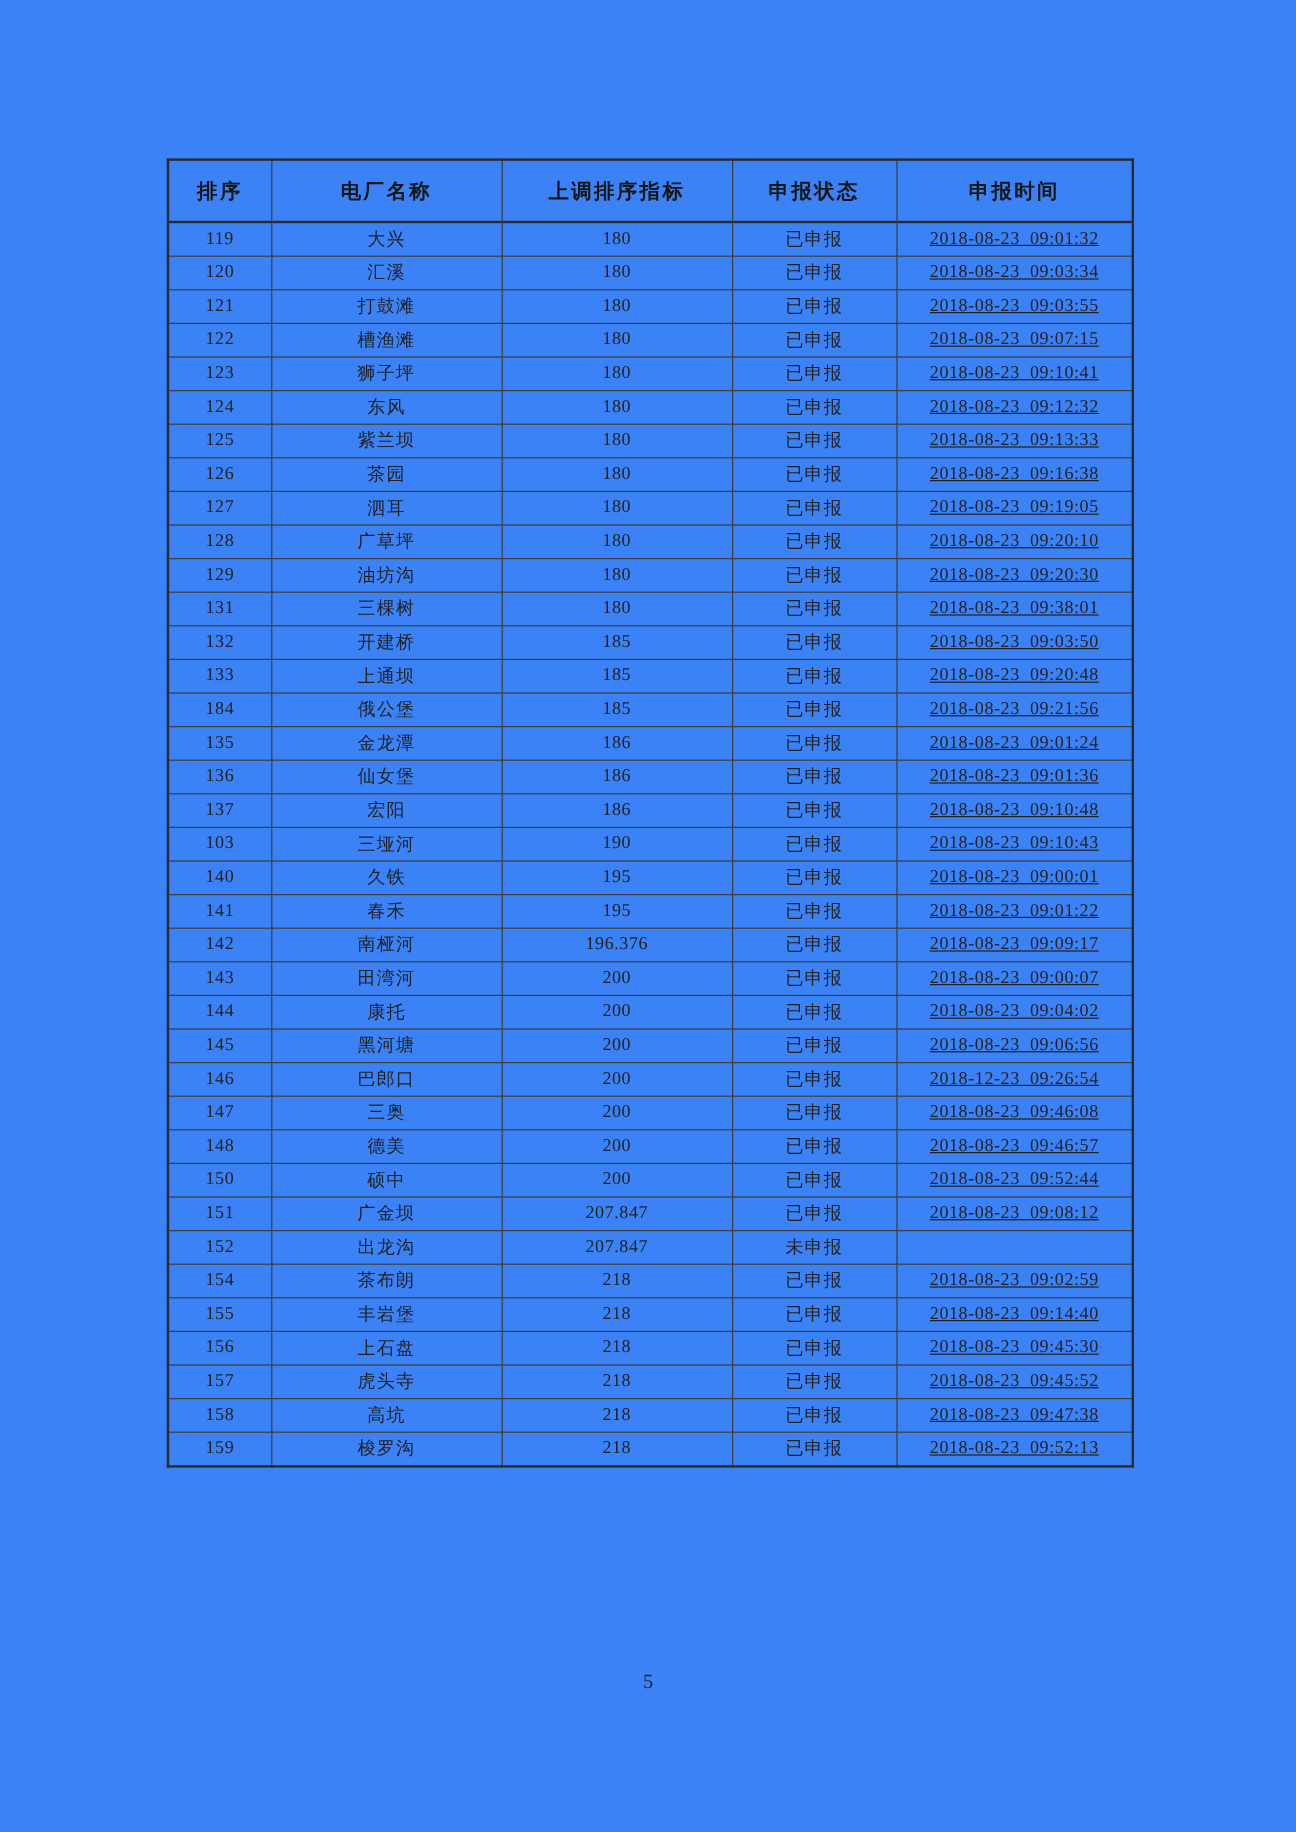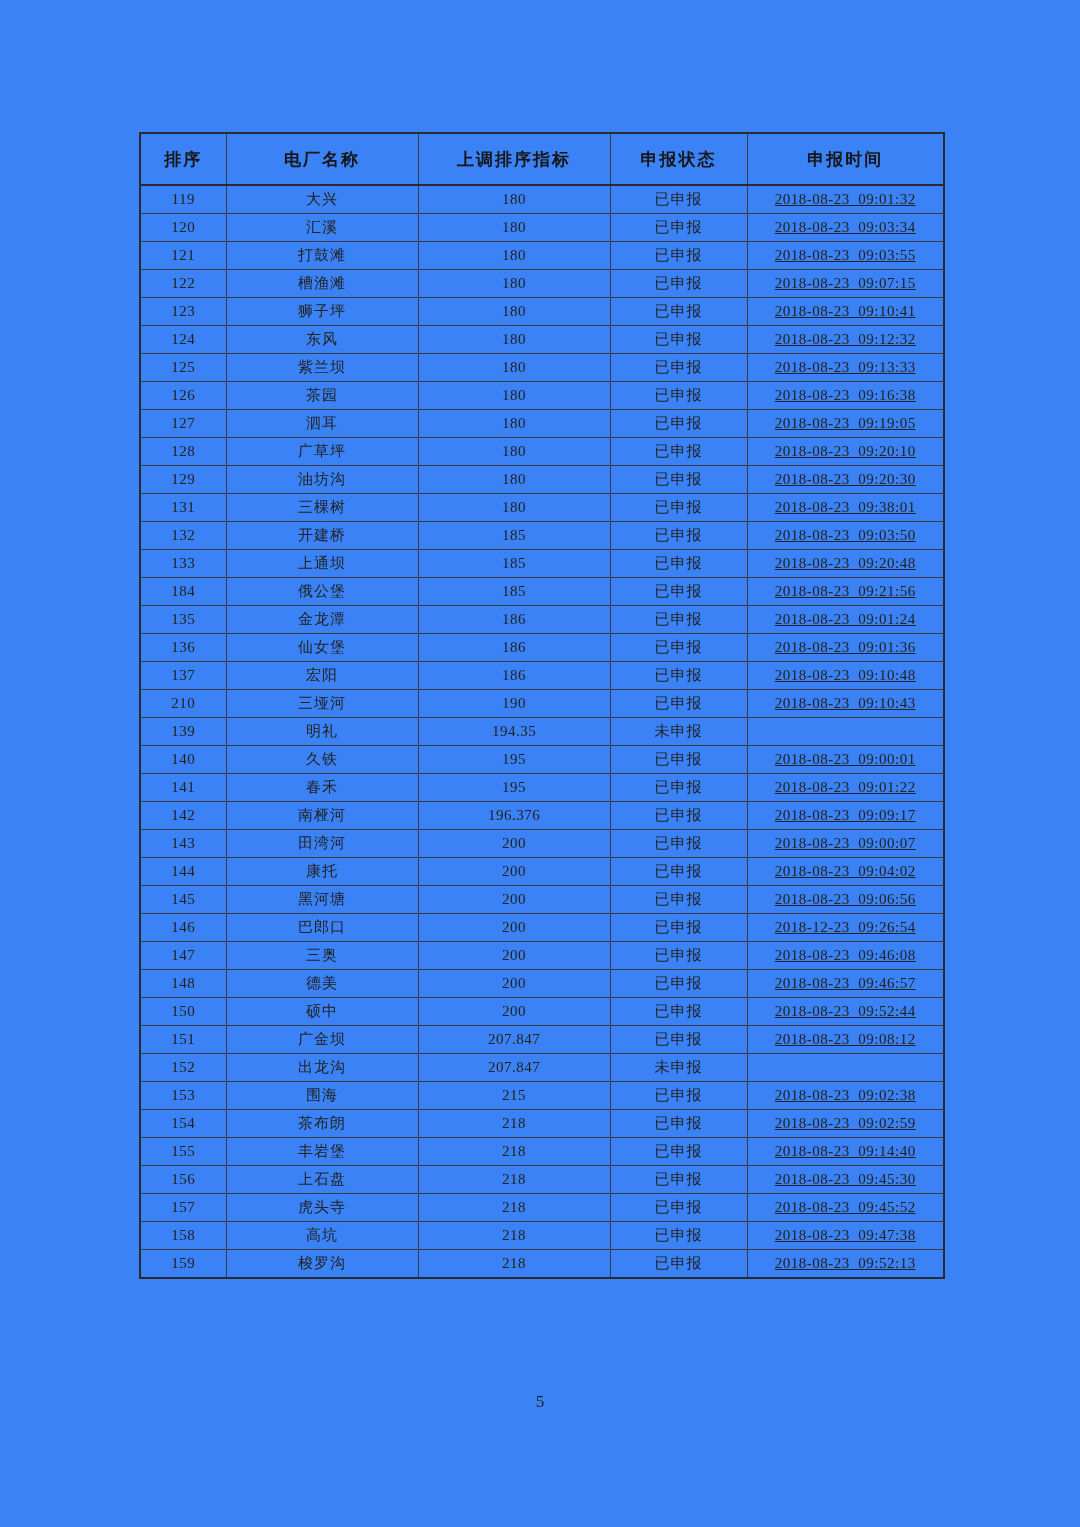--- a/index.html
+++ b/index.html
@@ -217,32 +217,25 @@
           <td class="time-cell">2018-08-23  09:01:36</td>
         </tr>
         <tr>
           <td class="rank-cell">137</td>
           <td class="plant-name-cell">宏阳</td>
           <td class="indicator-cell">186</td>
           <td class="status-cell">已申报</td>
           <td class="time-cell">2018-08-23  09:10:48</td>
         </tr>
         <tr>
-          <td class="rank-cell">210</td>
+          <td class="rank-cell">103</td>
           <td class="plant-name-cell">三垭河</td>
           <td class="indicator-cell">190</td>
           <td class="status-cell">已申报</td>
           <td class="time-cell">2018-08-23  09:10:43</td>
-        </tr>
-        <tr>
-          <td class="rank-cell">139</td>
-          <td class="plant-name-cell">明礼</td>
-          <td class="indicator-cell">194.35</td>
-          <td class="status-cell">未申报</td>
-          <td class="time-cell"></td>
         </tr>
         <tr>
           <td class="rank-cell">140</td>
           <td class="plant-name-cell">久铁</td>
           <td class="indicator-cell">195</td>
           <td class="status-cell">已申报</td>
           <td class="time-cell">2018-08-23  09:00:01</td>
         </tr>
         <tr>
           <td class="rank-cell">141</td>
@@ -315,27 +308,20 @@
           <td class="time-cell">2018-08-23  09:08:12</td>
         </tr>
         <tr>
           <td class="rank-cell">152</td>
           <td class="plant-name-cell">出龙沟</td>
           <td class="indicator-cell">207.847</td>
           <td class="status-cell">未申报</td>
           <td class="time-cell"></td>
         </tr>
         <tr>
-          <td class="rank-cell">153</td>
-          <td class="plant-name-cell">围海</td>
-          <td class="indicator-cell">215</td>
-          <td class="status-cell">已申报</td>
-          <td class="time-cell">2018-08-23  09:02:38</td>
-        </tr>
-        <tr>
           <td class="rank-cell">154</td>
           <td class="plant-name-cell">茶布朗</td>
           <td class="indicator-cell">218</td>
           <td class="status-cell">已申报</td>
           <td class="time-cell">2018-08-23  09:02:59</td>
         </tr>
         <tr>
           <td class="rank-cell">155</td>
           <td class="plant-name-cell">丰岩堡</td>
           <td class="indicator-cell">218</td>

